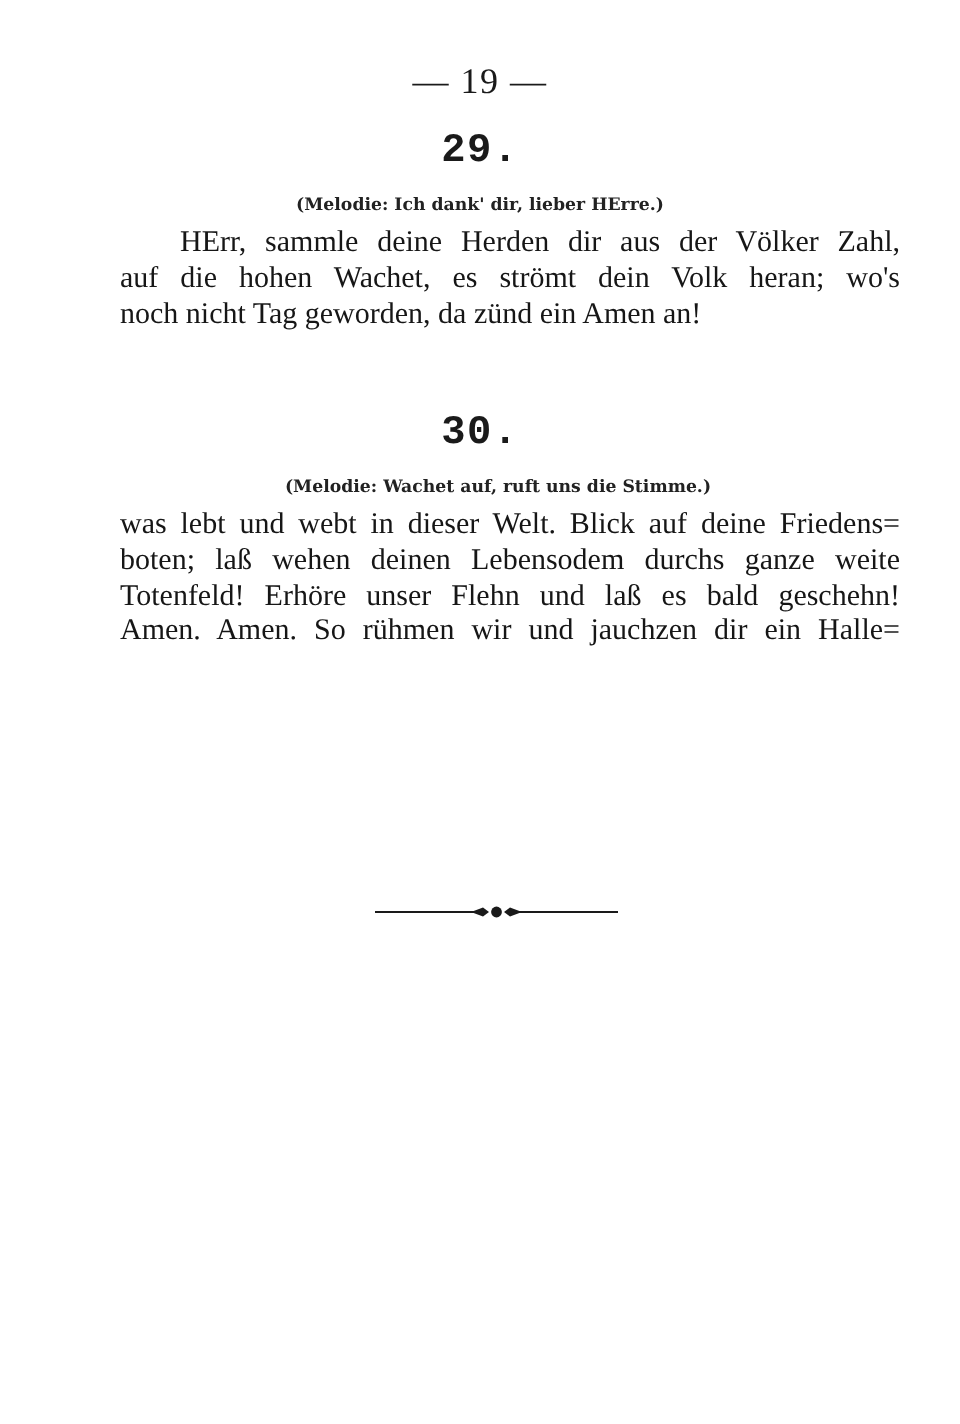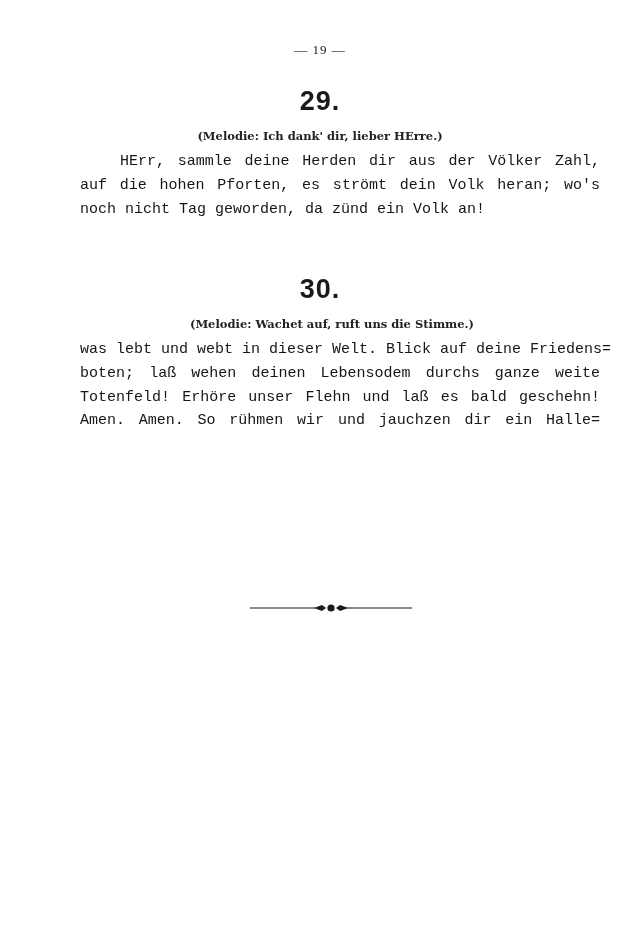--- a/index.html
+++ b/index.html
@@ -3,55 +3,55 @@
   <meta charset="utf-8">
   <style>
     html, body { margin: 0; padding: 0; background: #ffffff; }
     body {
       width: 640px; height: 949px; position: relative; overflow: hidden;
       color: #1a1a1a;
       font-family: "DejaVu Serif", serif;
     }
     .page-number {
       position: absolute; top: 42px; left: 0; width: 640px; text-align: center;
-      font-family: "Liberation Serif", serif; font-size: 13px; letter-spacing: 1px;
+      font-family: "Liberation Serif", serif; font-size: 24px; letter-spacing: 1px;
     }
     .hymn-number {
       position: absolute; left: 0; width: 640px; text-align: center;
-      font-family: Liberation Sans, sans-serif; font-weight: bold; font-size: 27px;
+      font-family: Liberation Mono, monospace; font-weight: bold; font-size: 27px;
       letter-spacing: 1px;
     }
     .melody {
       position: absolute; left: 0; width: 640px; text-align: center;
       font-family: "DejaVu Serif", serif; font-size: 11.5px; font-weight: bold;
       color: #222;
     }
     .verse {
       position: absolute; left: 80px; width: 520px;
-      font-family: Liberation Mono, monospace; font-size: 15px; line-height: 23.8px;
+      font-family: Liberation Serif, serif; font-size: 20px; line-height: 23.8px;
       text-align: justify; color: #161616;
     }
     .verse .line { display: block; white-space: nowrap; text-align: justify; text-align-last: justify; }
     .verse .line.last { text-align-last: left; }
     .verse .line.indent { padding-left: 40px; }
     .ornament {
       position: absolute; top: 598px; left: 250px; width: 162px; height: 20px;
     }
   </style>
 </head>
 <body>
 
 <div class="page-number">— 19 —</div>
 
 <div class="hymn-number" style="top:86px;">29.</div>
 <div class="melody" style="top:129px;">(Melodie: Ich dank' dir, lieber HErre.)</div>
 <div class="verse" style="top:150px;">
   <span class="line indent">HErr, sammle deine Herden dir aus der Völker Zahl,</span>
-  <span class="line">auf die hohen Pforten, es strömt dein Volk heran; wo's</span>
-  <span class="line last">noch nicht Tag geworden, da zünd ein Volk an!</span>
+  <span class="line">auf die hohen Wachet, es strömt dein Volk heran; wo's</span>
+  <span class="line last">noch nicht Tag geworden, da zünd ein Amen an!</span>
 </div>
 
 <div class="hymn-number" style="top:274px;">30.</div>
 <div class="melody" style="top:317px;padding-left:12px;">(Melodie: Wachet auf, ruft uns die Stimme.)</div>
 <div class="verse" style="top:338px;">
   <span class="line">was lebt und webt in dieser Welt. Blick auf deine Friedens=</span>
   <span class="line">boten; laß wehen deinen Lebensodem durchs ganze weite</span>
   <span class="line">Totenfeld! Erhöre unser Flehn und laß es bald geschehn!</span>
   <span class="line">Amen. Amen. So rühmen wir und jauchzen dir ein Halle=</span>
 </div>

